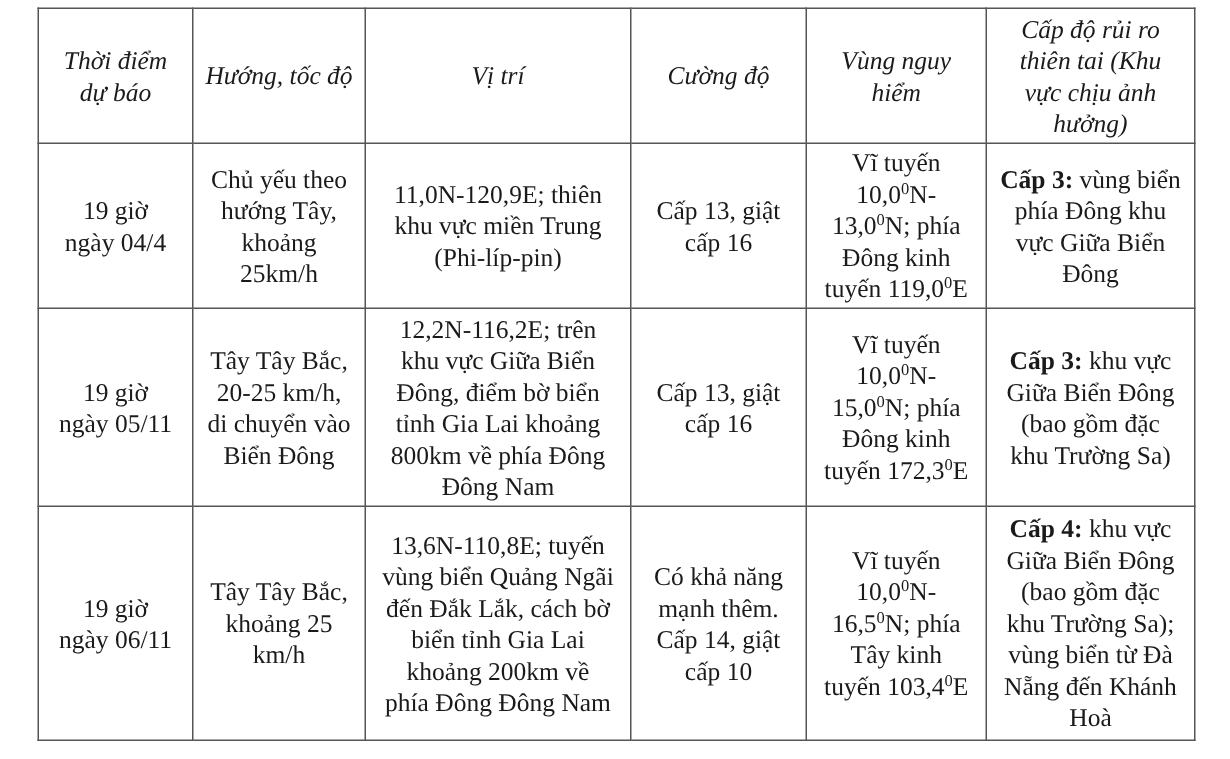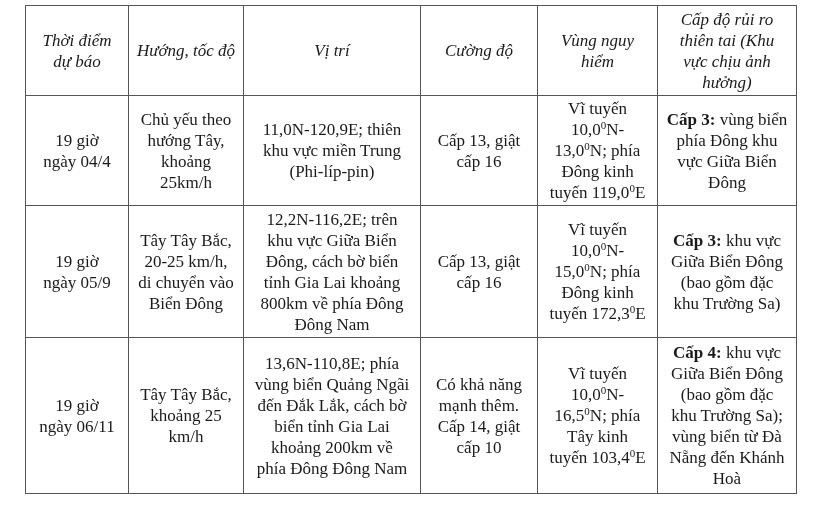--- a/index.html
+++ b/index.html
@@ -98,32 +98,32 @@
         <span class="line"><b>Cấp 3:</b><span> vùng biển</span></span>
         <span class="line">phía Đông khu</span>
         <span class="line">vực Giữa Biển</span>
         <span class="line">Đông</span>
       </td>
     </tr>
 
     <tr class="r2">
       <td>
         <span class="line">19 giờ</span>
-        <span class="line">ngày 05/9</span>
+        <span class="line">ngày 05/11</span>
       </td>
       <td>
         <span class="line">Tây Tây Bắc,</span>
         <span class="line">20-25 km/h,</span>
         <span class="line">di chuyển vào</span>
         <span class="line">Biển Đông</span>
       </td>
       <td>
         <span class="line">12,2N-116,2E; trên</span>
         <span class="line">khu vực Giữa Biển</span>
-        <span class="line">Đông, cách bờ biển</span>
+        <span class="line">Đông, điểm bờ biển</span>
         <span class="line">tỉnh Gia Lai khoảng</span>
         <span class="line">800km về phía Đông</span>
         <span class="line">Đông Nam</span>
       </td>
       <td>
         <span class="line">Cấp 13, giật</span>
         <span class="line">cấp 16</span>
       </td>
       <td>
         <span class="line">Vĩ tuyến</span>
@@ -144,21 +144,21 @@
       <td>
         <span class="line">19 giờ</span>
         <span class="line">ngày 06/11</span>
       </td>
       <td>
         <span class="line">Tây Tây Bắc,</span>
         <span class="line">khoảng 25</span>
         <span class="line">km/h</span>
       </td>
       <td>
-        <span class="line">13,6N-110,8E; phía</span>
+        <span class="line">13,6N-110,8E; tuyến</span>
         <span class="line">vùng biển Quảng Ngãi</span>
         <span class="line">đến Đắk Lắk, cách bờ</span>
         <span class="line">biển tỉnh Gia Lai</span>
         <span class="line">khoảng 200km về</span>
         <span class="line">phía Đông Đông Nam</span>
       </td>
       <td>
         <span class="line">Có khả năng</span>
         <span class="line">mạnh thêm.</span>
         <span class="line">Cấp 14, giật</span>

